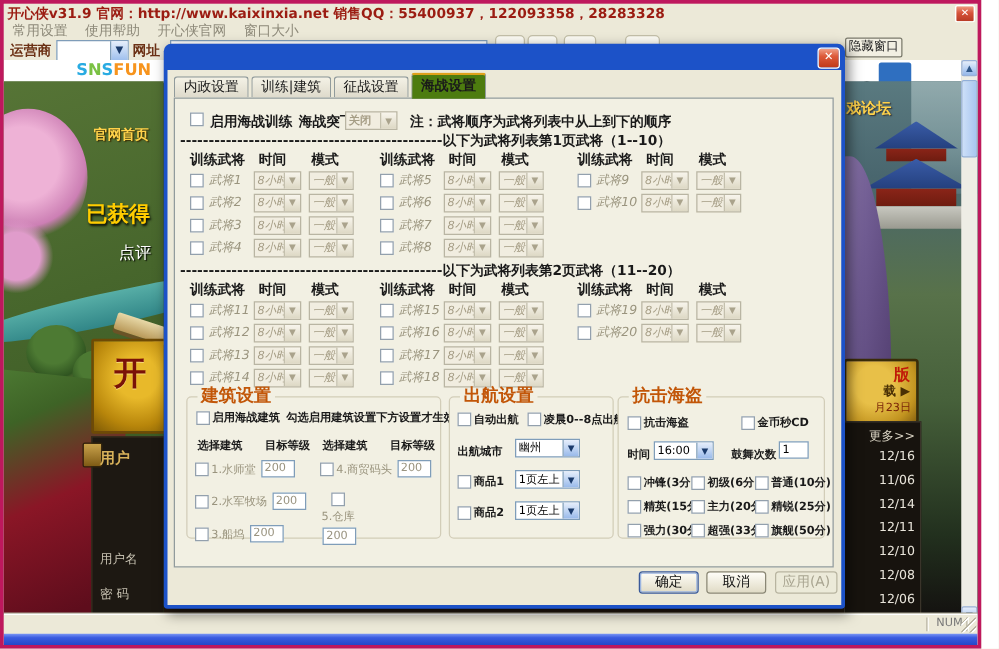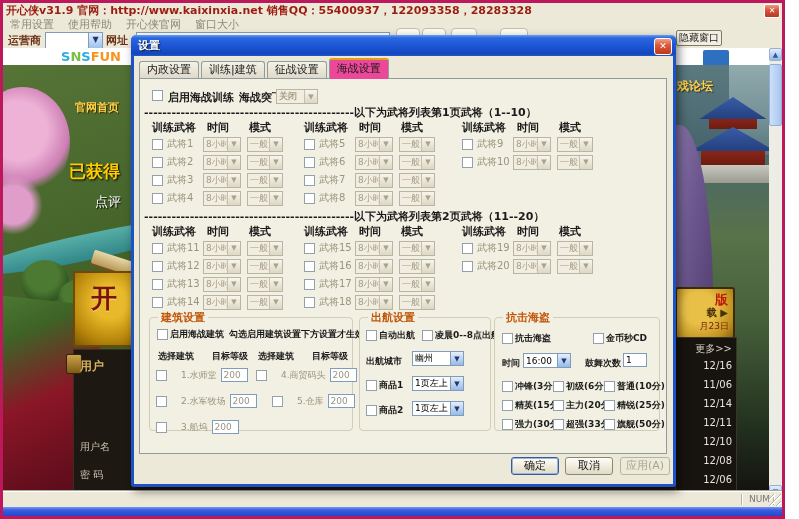--- a/index.html
+++ b/index.html
@@ -72,54 +72,54 @@
   .taskbar{position:absolute;left:0;right:0;bottom:0;height:9px;background:linear-gradient(180deg,#7a96f4 0%,#3a5ce0 35%,#2448c8 100%);}
 
   
   .dialog{position:absolute;left:128px;top:32px;width:545px;height:452px;background:#1c52c8;border-radius:6px 6px 3px 3px;box-shadow:3px 4px 10px rgba(0,0,0,.5);z-index:10;box-sizing:border-box;}
   .dlg-title{position:absolute;left:0;top:0;right:0;height:21px;border-radius:5px 5px 0 0;background:linear-gradient(180deg,#6a9cf4 0%,#2a68e0 14%,#1c54d4 55%,#1246bc 90%,#2458cc 100%);display:flex;align-items:center;}
   .dlg-title .dtext{color:#fff;font-size:11px;font-weight:bold;padding-left:7px;text-shadow:1px 1px 1px #123;}
   .dlg-close{position:absolute;right:4px;top:3px;width:16px;height:15px;background:linear-gradient(#f0a088,#dd5a3a 40%,#c03818);border:1px solid #fff;border-radius:3px;color:#fff;font-size:9px;font-weight:bold;text-align:center;line-height:14px;}
   .dlg-body{position:absolute;left:3px;top:21px;right:3px;bottom:3px;background:#ece9d8;}
   .tabs{position:absolute;left:5px;top:3px;display:flex;align-items:flex-end;height:19px;}
   .tab{height:16px;line-height:16px;padding:0 7px;font-size:11px;color:#1a1a1a;background:linear-gradient(#f4f2e6,#dedacb);border:1px solid #919b9c;border-bottom:none;border-radius:3px 3px 0 0;margin-right:2px;}
-  .tab.active{height:19px;line-height:18px;background:#ec4899;border-top:2px solid #e0a11b;position:relative;z-index:2;margin-bottom:-1px;font-weight:normal;}
+  .tab.active{height:19px;line-height:18px;background:#4d7c0f;border-top:2px solid #e0a11b;position:relative;z-index:2;margin-bottom:-1px;font-weight:bold;}
   .tabpanel{position:absolute;left:5px;top:22px;right:6px;bottom:30px;background:#f2f0e3;border:1px solid #919b9c;}
 
   .row1{position:absolute;left:0;top:10px;right:4px;height:16px;font-size:11px;font-weight:bold;color:#1a1a1a;}
   .row1 .cb{position:absolute;left:12px;top:1px;}
   .row1 .l1{position:absolute;left:28px;top:1px;}
   .row1 .l2{position:absolute;left:99px;top:1px;}
   .row1 .combo{position:absolute;left:136px;top:0px;width:42px;}
   .row1 .note{position:absolute;left:188px;top:1px;font-weight:bold;}
 
   .training-area{position:absolute;left:4px;top:26px;right:4px;}
   .sep{font-size:11px;font-weight:bold;color:#1a1a1a;height:15px;line-height:15px;white-space:nowrap;overflow:hidden;}
   .tgrid{position:relative;height:89px;}
   .tcol{position:absolute;top:0;}
   .tcol0{left:8px;} .tcol1{left:160px;} .tcol2{left:318px;}
   .thead{display:flex;font-size:11px;font-weight:bold;color:#1a1a1a;height:15px;align-items:center;}
   .thead .th0{width:55px;} .thead .th1{width:42px;} .thead .th2{width:40px;}
-  .trow{display:flex;align-items:center;height:18px;}
+  .trow{display:flex;align-items:center;height:18px;font-style:italic;}
   .cb{width:11px;height:11px;min-width:11px;background:#fff;border:1px solid #93a0ad;box-sizing:border-box;display:inline-block;}
   .glab{width:40px;font-size:10px;color:#9a947e;padding-left:4px;box-sizing:border-box;}
   .combo{display:inline-flex;height:15px;border:1px solid #b9b5a3;background:#f1ede0;align-items:center;font-size:9px;color:#a59d85;overflow:hidden;box-sizing:border-box;}
   .combo .cval{flex:1;padding-left:2px;white-space:nowrap;overflow:hidden;}
   .combo .carr{width:12px;align-self:stretch;display:flex;align-items:center;justify-content:center;background:linear-gradient(#f8f5ec,#ddd8c4);border-left:1px solid #c4c0ad;color:#aaa38c;font-size:7px;}
   .combo.en{background:#fff;color:#000;border-color:#7f9db9;}
   .combo.en .carr{background:linear-gradient(#e6eefb,#bcd2f2 55%,#98b9ea);border-left:1px solid #7f9db9;color:#1a3a6b;}
   .w38{width:38px;margin-right:6px;} .w36{width:36px;}
 
   .gbox{position:absolute;top:238px;height:112px;border:1px solid #d2cdb8;border-radius:4px;background:#f2f0e3;}
-  .gbox .gtitle{position:absolute;left:8px;top:-7px;background:#f2f0e3;padding:0 3px;font-size:11px;font-weight:bold;color:#c25608;line-height:13px;}
+  .gbox .gtitle{position:absolute;left:8px;top:-7px;background:#f2f0e3;padding:0 3px;font-size:14px;font-weight:bold;color:#c25608;line-height:13px;}
   .gb-build{left:9px;width:202px;}
   .gb-sail{left:219px;width:130px;}
   .gb-pirate{left:354px;width:164px;}
   .inlab{font-size:9px;font-weight:bold;color:#1a1a1a;white-space:nowrap;}
-  .dimlab{font-size:9px;color:#9a947e;white-space:nowrap;margin-left:12px;}
+  .dimlab{font-size:9px;color:#9a947e;white-space:nowrap;}
   .tin{width:27px;height:14px;border:1px solid #7f9db9;background:#fff;font-size:9px;color:#9a9480;padding:0 2px;box-sizing:border-box;font-family:inherit;}
   .abs{position:absolute;}
   .cbrow{display:flex;align-items:center;gap:2px;position:absolute;}
 
   .dlgbtn{position:absolute;width:48px;height:18px;background:linear-gradient(#fffdf8,#f1eee1 45%,#e0dbc6);border:1px solid #8a8775;border-radius:3px;font-size:11px;text-align:center;line-height:16px;color:#111;box-sizing:border-box;}
   .dlgbtn.default{border:1px solid #3a5a9a;box-shadow:0 0 0 1px #9ab4e0 inset;}
   .dlgbtn.disabled{color:#a8a490;border-color:#b8b4a0;background:#ecead9;}
 </style>
 </head>
 <body>
@@ -209,41 +209,39 @@
       </div>
   </div>
 
   <div class="scrollbar">
     <span class="sb-btn" style="top:0">▲</span>
     <span class="sb-thumb"></span>
     <span class="sb-btn" style="bottom:0">▼</span>
   </div>
 
   <div class="dialog">
-    <div class="dlg-title">
-      <span class="dtext">设置</span>
-    </div>
     <div class="dlg-close">✕</div>
     <div class="dlg-body">
       <div class="tabs">
           <div class="tab">内政设置</div>
           <div class="tab">训练|建筑</div>
           <div class="tab">征战设置</div>
           <div class="tab active">海战设置</div>
         </div>
       <div class="tabpanel">
 
         <div class="row1">
           <span class="cb"></span>
           <span class="l1">启用海战训练</span>
           <span class="l2">海战突飞</span>
           <span class="combo">
               <span class="cval">关闭</span>
               <span class="carr">▼</span>
             </span>
+          <span class="note">注：武将顺序为武将列表中从上到下的顺序</span>
         </div>
 
         <div class="training-area">
             <div class="sep">----------------------------------------------以下为武将列表第1页武将（1--10）</div>
             <div class="tgrid">
               <div class="tcol tcol0">
                 <div class="thead">
                   <span class="th0">训练武将</span>
                   <span class="th1">时间</span>
                   <span class="th2">模式</span>
@@ -555,21 +553,21 @@
               <span class="cbrow" style="left: 6px; top: 102px;">
                 <span class="cb"></span>
                 <span class="dimlab">3.船坞</span>
                 <input class="tin" value="200" style="margin-left: 2px;">
               </span>
               <span class="cbrow" style="left: 106px; top: 50px; justify-content: space-between;">
                 <span class="cb"></span>
                 <span class="dimlab">4.商贸码头</span>
                 <input class="tin" value="200" style="margin-left: 2px;">
               </span>
-              <span class="cbrow" style="left: 122px; top: 76px;">
+              <span class="cbrow" style="left: 106px; top: 76px; flex-direction: column;">
                 <span class="cb"></span>
                 <span class="dimlab">5.仓库</span>
                 <input class="tin" value="200" style="margin-left: 2px;">
               </span>
             </div>
         </div>
 
         <div class="gbox gb-sail">
           <span class="gtitle">出航设置</span>
           <span class="cbrow" style="left:6px;top:11px">

